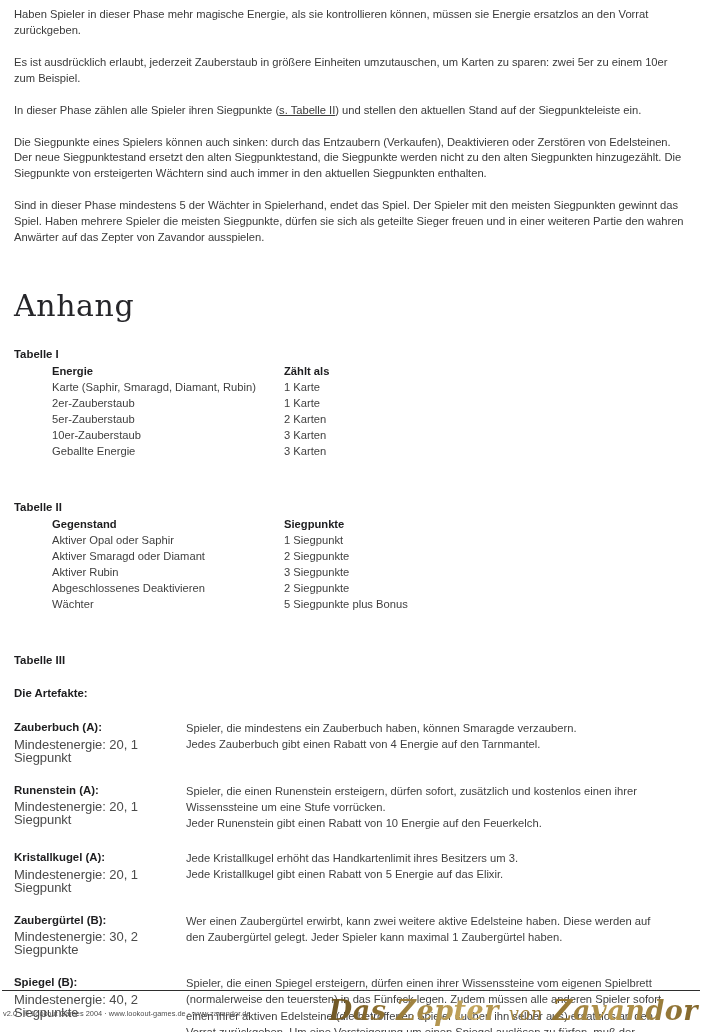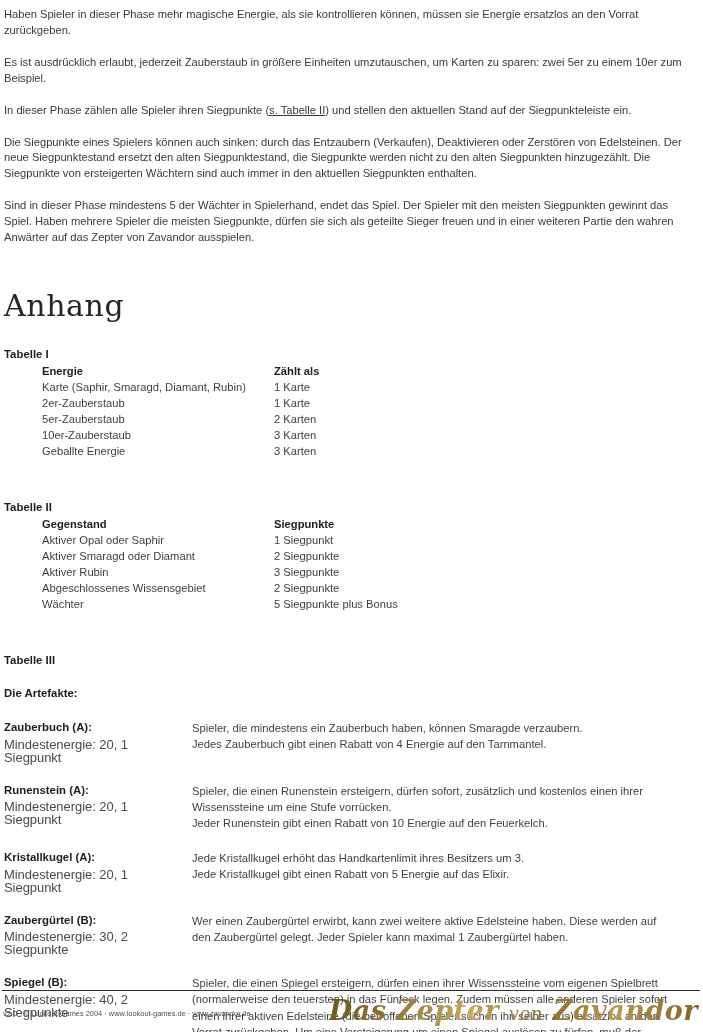--- a/index.html
+++ b/index.html
@@ -14,21 +14,21 @@
     position: relative;
     font-family: "Liberation Sans", sans-serif;
     color: #3a3a3a;
     overflow: hidden;
   }
   .page {
     position: relative;
     width: 703px;
     height: 1008px;
     box-sizing: border-box;
-    padding: 0 4px;
+    padding: 0 14px;
   }
 
   
   .intro {
     padding-top: 7px;
   }
   .para {
     font-size: 11.2px;
     line-height: 15.9px;
     color: #3a3a3a;
@@ -80,21 +80,20 @@
   .artefakte-title {
     font-size: 11.4px;
     font-weight: bold;
     color: #1d1d1f;
     line-height: 16px;
     margin: 17px 0 0 0;
   }
   .artefakt {
     display: flex;
     margin-top: 19px;
-    gap: 16px;
   }
   .art-left {
     width: 172px;
     flex: 0 0 172px;
     padding-top: 0;
   }
   .art-name {
     font-size: 11.4px;
     font-weight: bold;
     color: #1d1d1f;
@@ -224,21 +223,21 @@
       </div>
       <div class="tbl-row">
         <div class="tbl-c1">Aktiver Smaragd oder Diamant</div>
         <div class="tbl-c2">2 Siegpunkte</div>
       </div>
       <div class="tbl-row">
         <div class="tbl-c1">Aktiver Rubin</div>
         <div class="tbl-c2">3 Siegpunkte</div>
       </div>
       <div class="tbl-row">
-        <div class="tbl-c1">Abgeschlossenes Wissensgebiet</div>
+        <div class="tbl-c1">Abgeschlossenes Deaktivieren</div>
         <div class="tbl-c2">2 Siegpunkte</div>
       </div>
       <div class="tbl-row">
         <div class="tbl-c1">Wächter</div>
         <div class="tbl-c2">5 Siegpunkte plus Bonus</div>
       </div>
     </div>
   </div>
 
   <div class="tbl3-block" style="margin-top:40px;">

